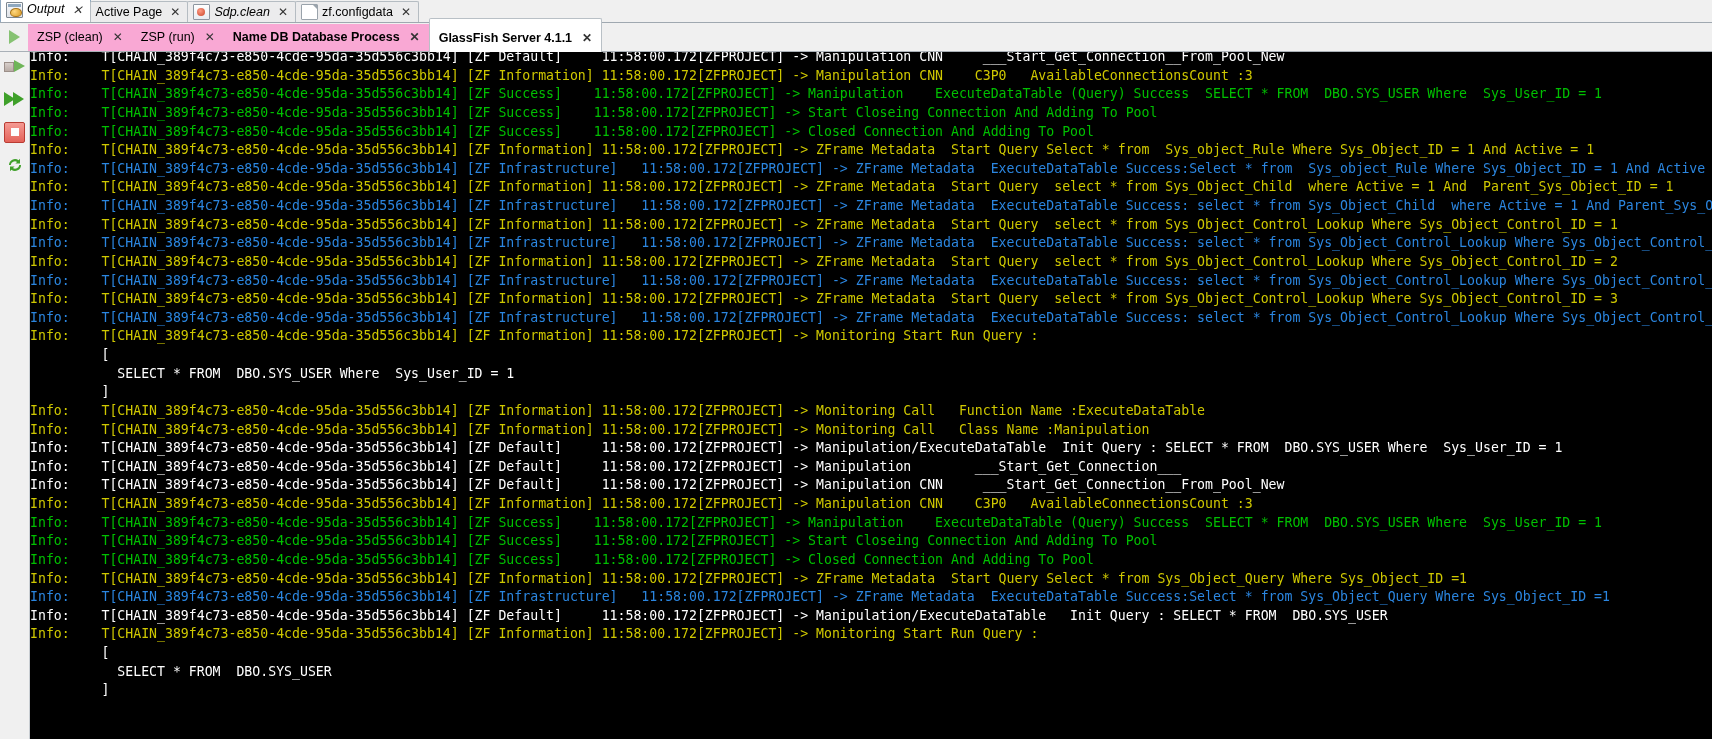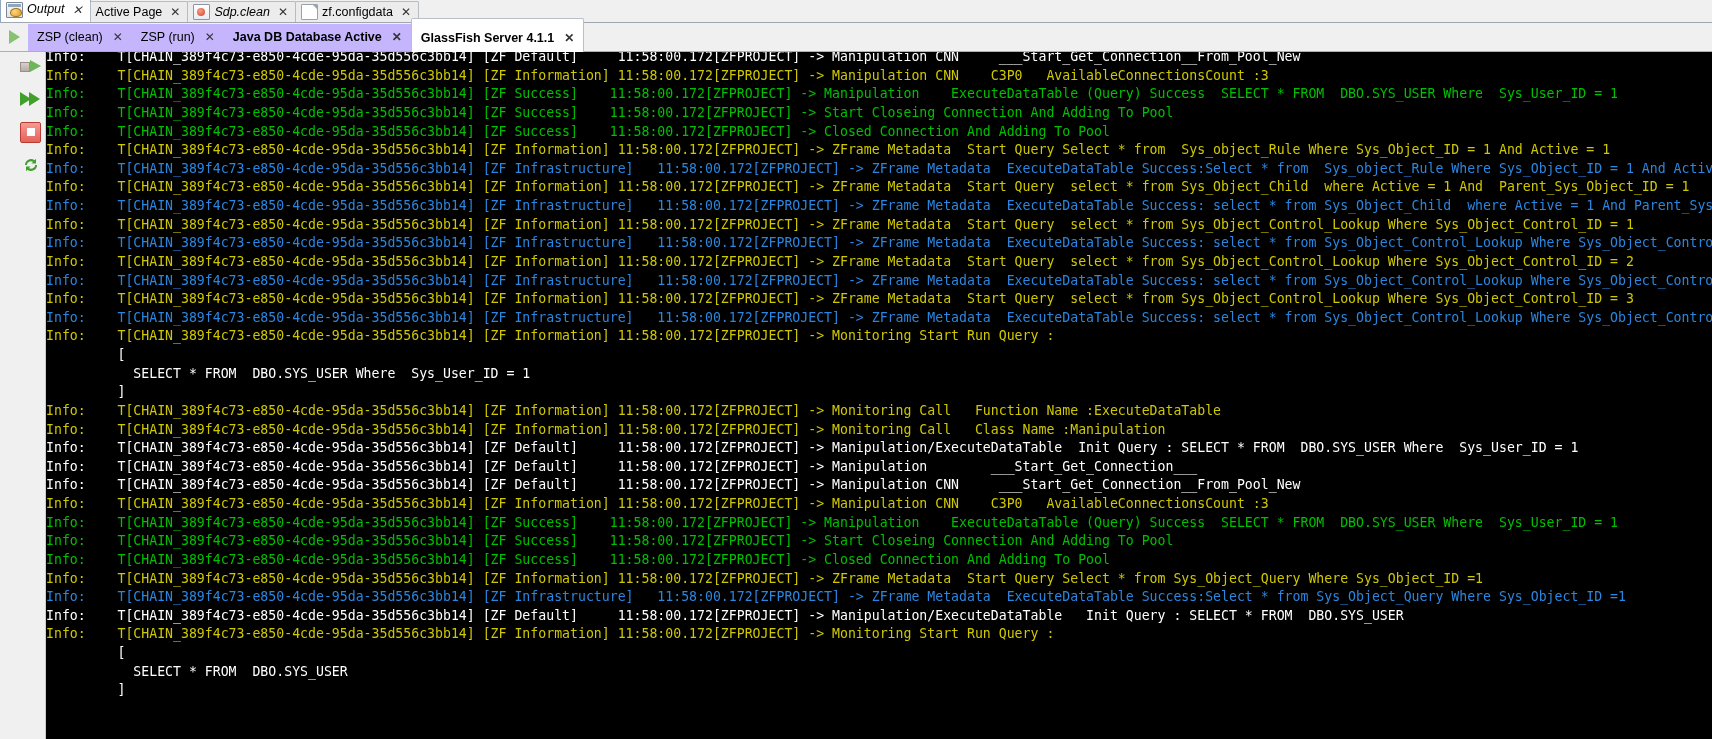--- a/index.html
+++ b/index.html
@@ -143,21 +143,21 @@
     opacity: .95;
   }
   .proc-tab {
     height: 27px;
     display: flex;
     align-items: center;
     gap: 6px;
     padding: 0 9px;
     font-size: 12.5px;
     color: #000;
-    background: #c4b5fd;
+    background: #f9a8d4;
     box-sizing: border-box;
     white-space: nowrap;
     cursor: default;
   }
   .proc-tab.bold { font-weight: bold; }
   .proc-tab.active {
     background: #ffffff;
     border: 1px solid #b9c0c6;
     border-bottom: 1px solid #ffffff;
     border-radius: 2px 2px 0 0;
@@ -165,21 +165,20 @@
     margin-bottom: -1px;
     height: 40px;
   }
 
   
   .body-row {
     flex: 1 1 auto;
     display: flex;
     min-height: 0;
     background: #f0f0f0;
-    padding-left: 16px;
   }
 
   .left-toolbar {
     width: 29px;
     flex: 0 0 29px;
     background: #f0f0f0;
     display: flex;
     flex-direction: column;
     align-items: center;
     padding-top: 2px;
@@ -302,21 +301,21 @@
     </div>
     <div class="proc-tab">
       <span>ZSP (clean)</span>
       <span class="tab-close">✕</span>
     </div>
     <div class="proc-tab">
       <span>ZSP (run)</span>
       <span class="tab-close">✕</span>
     </div>
     <div class="proc-tab bold">
-      <span>Java DB Database Active</span>
+      <span>Name DB Database Process</span>
       <span class="tab-close">✕</span>
     </div>
     <div class="proc-tab active">
       <span>GlassFish Server 4.1.1</span>
       <span class="tab-close">✕</span>
     </div>
   </div>
 
   <div class="body-row">
 

